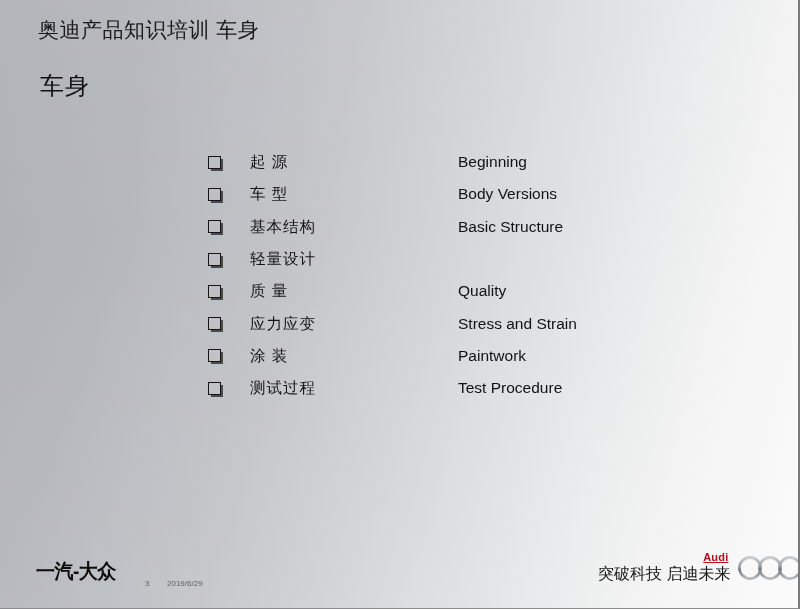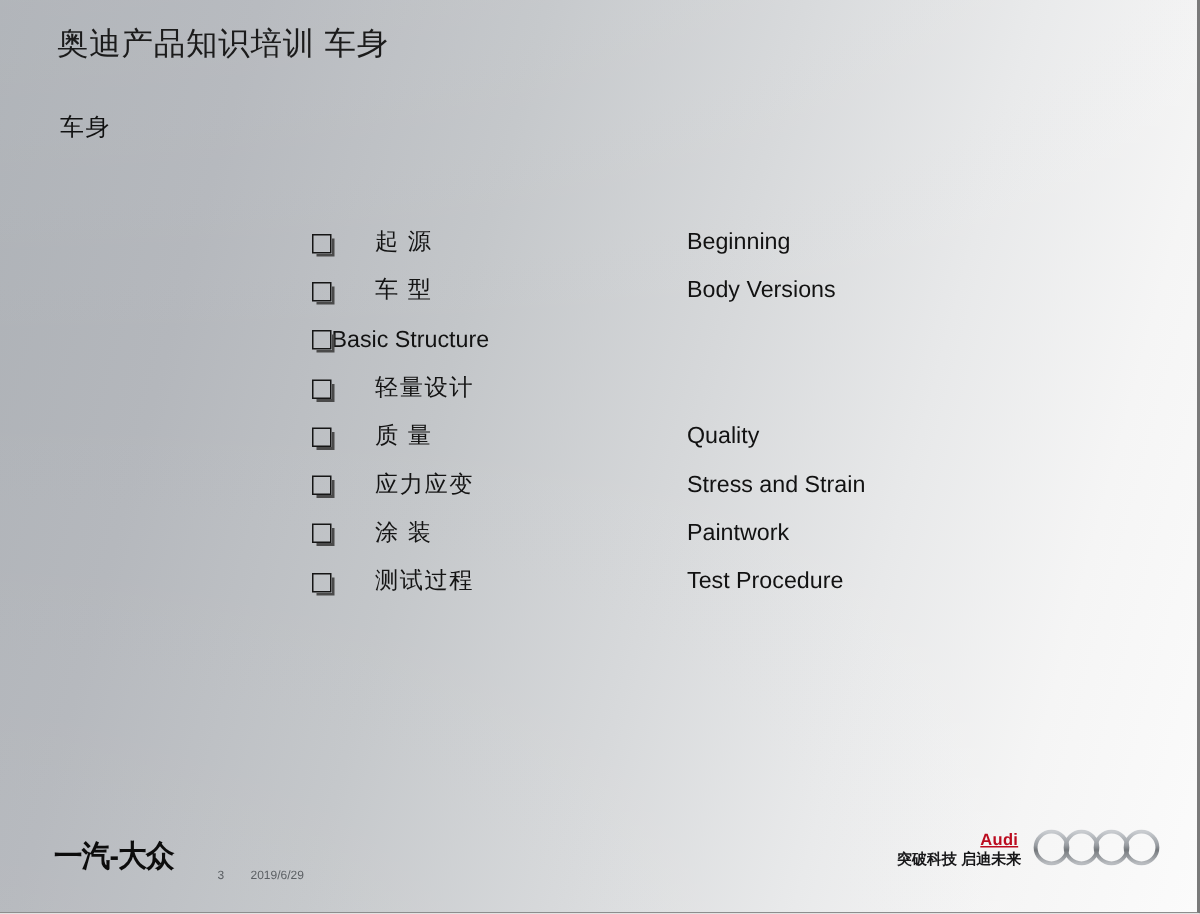--- a/index.html
+++ b/index.html
@@ -52,21 +52,21 @@
     line-height: 24px;
     color: #1b1b1b;
     letter-spacing: 0.5px;
     white-space: nowrap;
   }
 
   .subtitle {
     position: absolute;
     left: 40px;
     top: 73px;
-    font-size: 16px;
+    font-size: 24px;
     line-height: 26px;
     color: #111111;
     letter-spacing: 1px;
     white-space: nowrap;
   }
 
   .agenda {
     position: absolute;
     left: 208px;
     top: 146px;
@@ -163,22 +163,22 @@
     font-size: 11px;
     font-weight: bold;
     color: #bb0a1e;
     letter-spacing: 0.2px;
     margin-bottom: 3px;
     margin-right: 2px;
     text-decoration: underline;
   }
 
   .audi-slogan {
-    font-size: 10px;
-    font-weight: bold;
+    font-size: 16px;
+    font-weight: normal;
     color: #18181a;
     letter-spacing: 0px;
     white-space: nowrap;
     text-align: center;
   }
 
   .rings { display: block; margin-bottom: 1px; }
 </style>
 </head>
 <body>
@@ -200,20 +200,21 @@
       </div>
 
       <div class="agenda-row">
         <span class="bullet"></span>
         <span class="cn">车 型</span>
         <span class="en">Body Versions</span>
       </div>
 
       <div class="agenda-row">
         <span class="bullet"></span>
+        <span class="cn">基本结构</span>
         <span class="en">Basic Structure</span>
       </div>
 
       <div class="agenda-row">
         <span class="bullet"></span>
         <span class="cn">轻量设计</span>
       </div>
 
 
       <div class="agenda-row">

